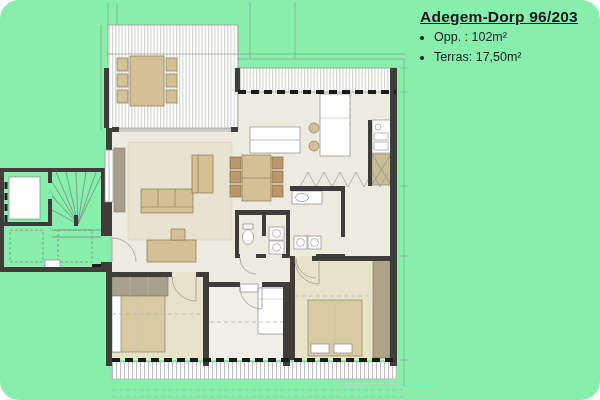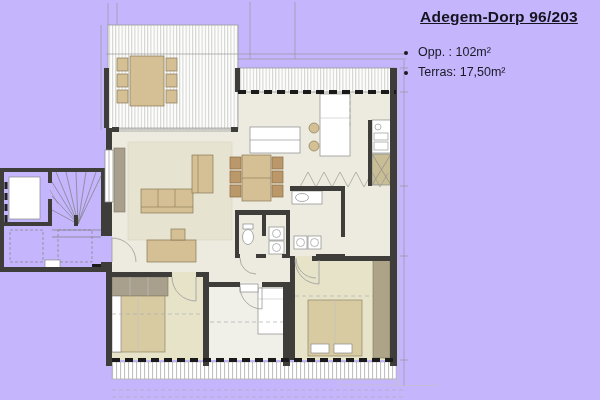--- a/index.html
+++ b/index.html
@@ -1,17 +1,17 @@
 <!DOCTYPE html>
 <html style="--wall: #3f3d3a; --floor: #edebdf; --floor2: #e6e3c9; --room2: #f0efe8; --rug: #e7e3d1; --furn: #d5bf94; --wood: #bb9869; --bed: #d8cba2; --ward: #a8a08c; --ward2: #ada387; --shaft: #c9bd96; --line: #999999; --title: #15151f;"><head>
 <meta charset="utf-8">
 <style>
   html,body{margin:0;padding:0;background:#fff;}
-  #stage{position:relative;width:600px;height:400px;background:#c4b5fd;overflow:hidden;
-         font-family:"Liberation Sans",sans-serif;}
+  #stage{position:relative;width:600px;height:400px;background:#86efac;overflow:hidden;
+         font-family:"Liberation Sans",sans-serif;border-radius:19px;}
   #plan{position:absolute;left:0;top:0;}
   
   .w   {fill:var(--wall,#3f3d3a);}
   .flo {fill:var(--floor,#edebdf);}
   .flo2{fill:var(--floor2,#e6e3c9);}
   .flo3{fill:var(--room2,#f0efe8);}
   .rug {fill:var(--rug,#e7e3d1);stroke:#d8d4c0;stroke-width:.6;}
   .furn{fill:var(--furn,#d5bf94);stroke:#8a7a56;stroke-width:.7;}
   .wood{fill:var(--wood,#bb9869);stroke:#8a6a42;stroke-width:.7;}
   .bed {fill:var(--bed,#d8cba2);stroke:#8f8568;stroke-width:.7;}
@@ -25,21 +25,21 @@
   .hdsh{stroke:#1a1a1a;stroke-width:4;fill:none;stroke-dasharray:8 5;}
   .gdsh{stroke:#b0b0b0;stroke-width:.7;fill:none;stroke-dasharray:4 3;}
   .sq  {stroke:#8a8a8a;stroke-width:.8;fill:none;stroke-dasharray:3 2;}
   .st  {stroke:#7d7d7d;stroke-width:.7;fill:none;}
   
   #title-block{position:absolute;left:406px;top:8px;width:186px;color:var(--title,#15151f);}
   #title-block .t1{font-size:15.5px;font-weight:700;text-decoration:underline;text-align:center;
                    letter-spacing:.2px;}
   #title-block .t2{font-size:14.5px;font-weight:700;text-decoration:underline;text-align:center;
                    margin-top:3px;}
-  #title-block ul{margin:16px 0 0 0;padding-left:12px;}
+  #title-block ul{margin:1px 0 0 0;padding-left:28px;}
   #title-block li{font-size:12.5px;line-height:1.6;color:#1a1a24;}
 </style>
 </head>
 <body>
 
 <div id="stage">
 
   <svg id="plan" width="600" height="400" viewBox="0 0 600 400">
     <defs>
       <pattern id="deck" width="3.2" height="8" patternUnits="userSpaceOnUse">

